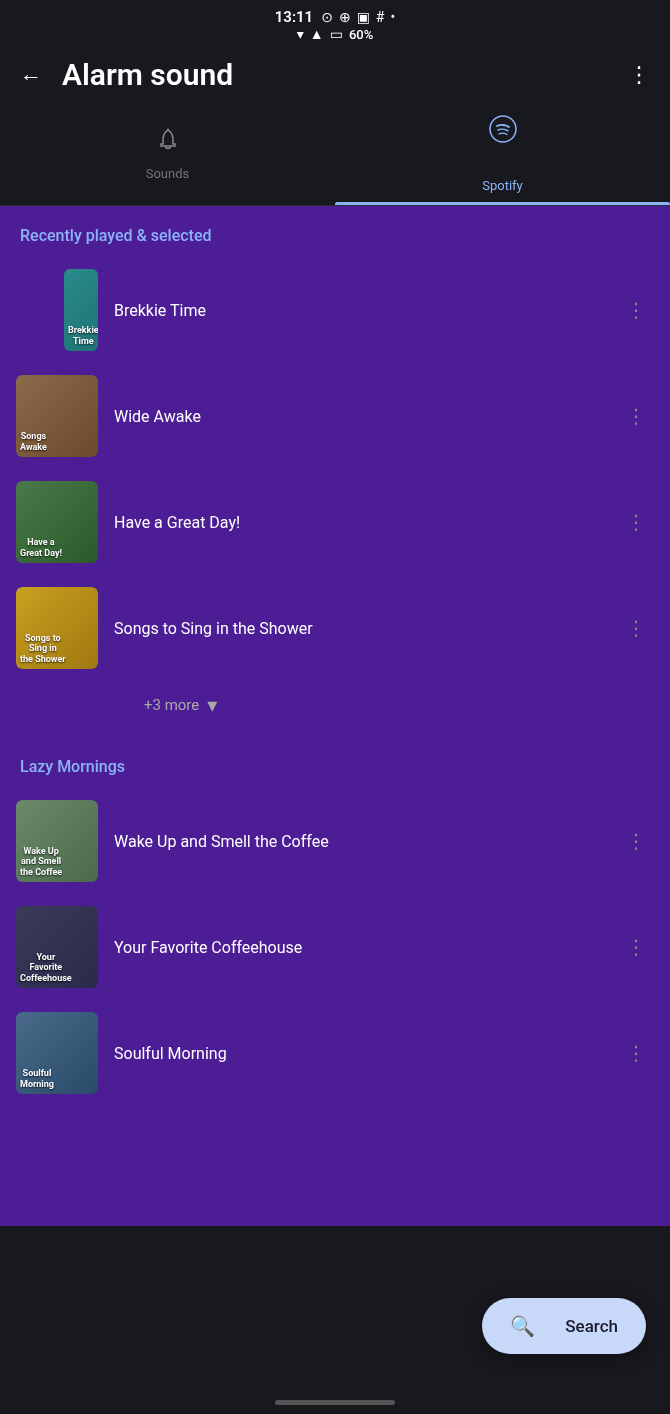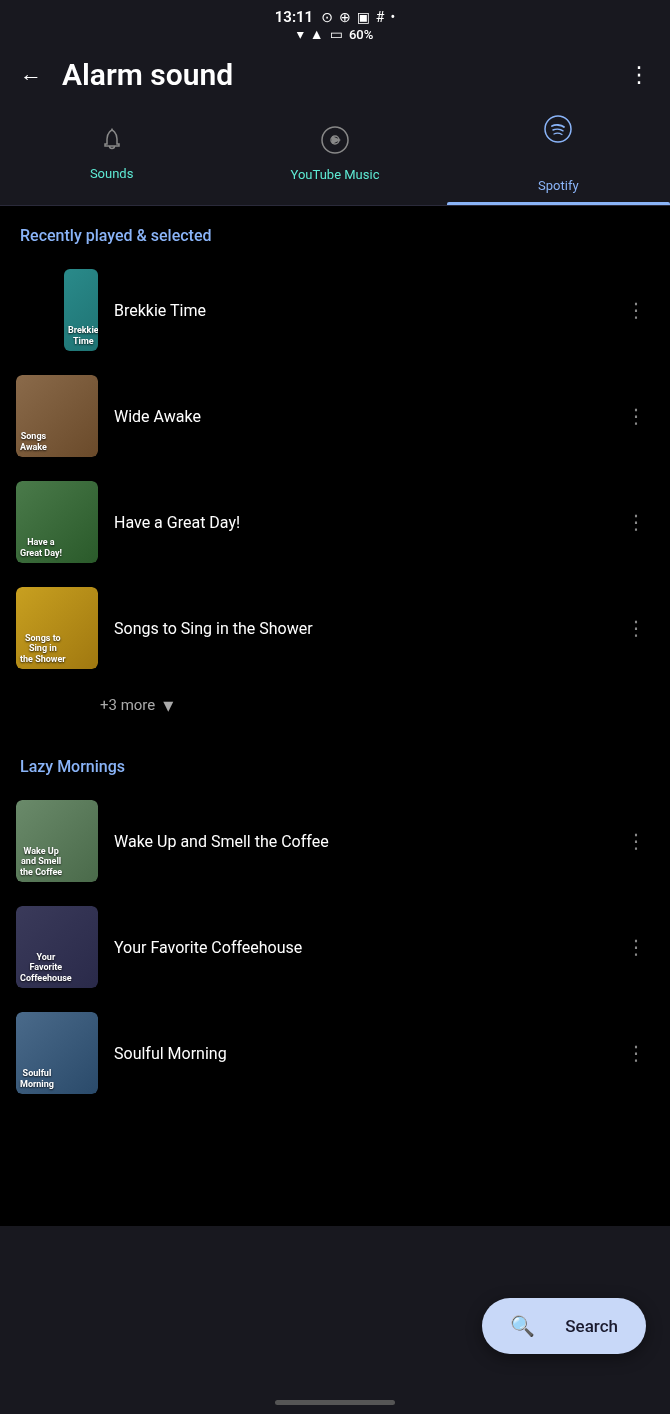--- a/index.html
+++ b/index.html
@@ -106,40 +106,40 @@
     }
     .tab-icon {
       font-size: 26px;
       color: #888;
     }
     .tab-icon.active {
       color: #8ab4f8;
     }
     .tab-label {
       font-size: 13px;
-      color: #5eead4;
+      color: #737373;
     }
     .tab-label.active {
       color: #8ab4f8;
       margin-top: 22px;
     }
     .tab-underline {
       position: absolute;
       bottom: 0;
       left: 0;
       right: 0;
       height: 3px;
       background: #8ab4f8;
       border-radius: 2px 2px 0 0;
     }
 
     
     .content {
       padding: 0;
-      background: #000000;
+      background: #4c1d95;
     }
 
     
     .section-heading {
       padding: 20px 20px 12px 20px;
       font-size: 16px;
       color: #8ab4f8;
       font-weight: 500;
     }
 
@@ -205,20 +205,21 @@
 
     
     .expand-more {
       display: flex;
       align-items: center;
       padding: 12px 16px 20px 100px;
       gap: 8px;
       cursor: pointer;
       color: #aaa;
       font-size: 15px;
+      margin-left: 44px;
     }
     .expand-chevron {
       font-size: 20px;
       color: #aaa;
     }
 
     
     .search-fab {
       position: fixed;
       bottom: 60px;
@@ -325,30 +326,20 @@
     <span class="tab-icon">
       <svg width="28" height="28" viewBox="0 0 28 28" fill="none">
         <path d="M14 4C14 4 9 6.5 9 13v5H7v2h14v-2h-2v-5c0-6.5-5-9-5-9z" stroke="#888" stroke-width="1.5" fill="none"></path>
         <path d="M11.5 20c0 1.38 1.12 2.5 2.5 2.5s2.5-1.12 2.5-2.5" stroke="#888" stroke-width="1.5" fill="none"></path>
         <line x1="14" y1="4" x2="14" y2="2.5" stroke="#888" stroke-width="1.5"></line>
       </svg>
     </span>
     <span class="tab-label">Sounds</span>
   </div>
 
-  <div class="tab">
-    <span class="tab-icon">
-      <svg width="30" height="30" viewBox="0 0 30 30" fill="none">
-        <circle cx="15" cy="15" r="13" stroke="#888" stroke-width="1.5"></circle>
-        <circle cx="15" cy="15" r="4" stroke="#888" stroke-width="1.5"></circle>
-        <polygon points="12,11 21,15 12,19" fill="#888"></polygon>
-      </svg>
-    </span>
-    <span class="tab-label">YouTube Music</span>
-  </div>
 
   <div class="tab">
     <span class="tab-icon active">
       <svg width="30" height="30" viewBox="0 0 30 30" fill="none">
         <circle cx="15" cy="15" r="13" stroke="#8ab4f8" stroke-width="1.5"></circle>
         <path d="M9 12c3-1.5 9-1.5 12 1" stroke="#8ab4f8" stroke-width="1.8" stroke-linecap="round"></path>
         <path d="M10 16c2.5-1.2 7-1.2 10 0.8" stroke="#8ab4f8" stroke-width="1.5" stroke-linecap="round"></path>
         <path d="M11 20c2-1 5.5-1 8 0.5" stroke="#8ab4f8" stroke-width="1.3" stroke-linecap="round"></path>
       </svg>
     </span>

